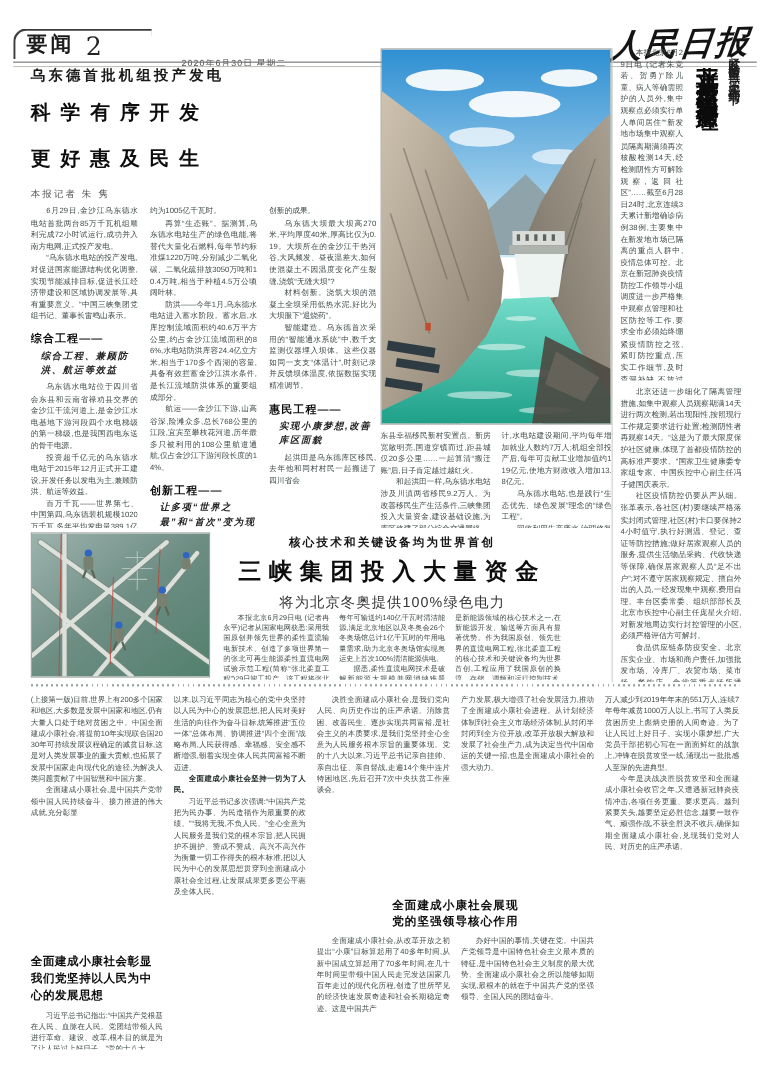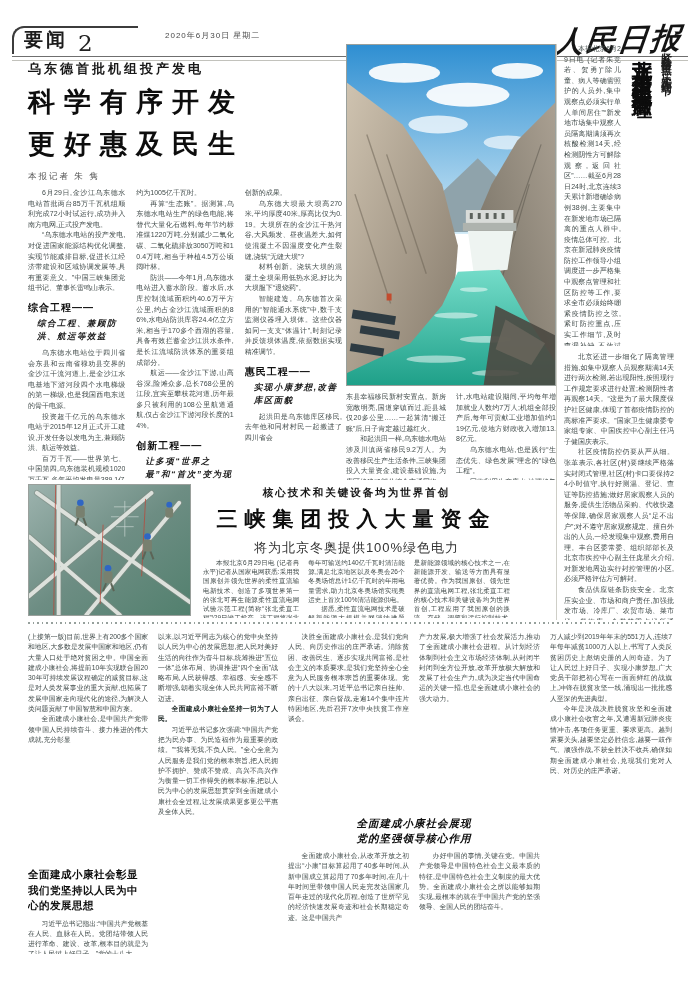--- a/index.html
+++ b/index.html
@@ -5,34 +5,34 @@
   html,body{margin:0;padding:0;background:#e8e7e2;}
   .page{position:relative;width:700px;height:982px;background:#ffffff;overflow:hidden;
         color:#414b4a;font-family:"Liberation Sans",sans-serif;margin:0 auto;
         box-shadow:0 0 6px rgba(0,0,0,.2);}
   
   .hdr-bracket{position:absolute;left:12px;top:26px;width:126px;height:28px;
         border-top:2px solid #3c3c3c;border-left:2px solid #3c3c3c;border-radius:12px 0 0 0;
         display:flex;align-items:flex-end;gap:10px;padding:2px 0 1px 10px;box-sizing:border-box;}
   .hdr-section{font-size:19px;font-weight:bold;color:#1c1c1c;letter-spacing:3px;}
   .hdr-pagenum{font-size:23px;font-family:"DejaVu Serif",serif;color:#222;line-height:20px;}
-  .hdr-date{position:absolute;left:165px;top:30px;font-size:8px;color:#4a4a4a;letter-spacing:1px;}
+  .hdr-date{position:absolute;left:165px;top:52px;font-size:8px;color:#4a4a4a;letter-spacing:1px;}
   .masthead{position:absolute;right:18px;top:20px;font-size:30px;font-weight:bold;
         font-family:"DejaVu Serif",serif;font-style:italic;color:#141414;letter-spacing:2px;
         transform:skewX(-8deg) rotate(-2deg);}
   .hdr-rule{position:absolute;left:12px;right:12px;top:56px;height:3px;
         border-top:1.4px solid #6f6f6f;border-bottom:1px solid #c2c2bc;}
   
   p.body{font-size:7px;line-height:10.6px;text-align:justify;text-indent:2em;margin:0;
         word-break:break-all;color:#414b4a;}
   .col{overflow:hidden;}
   
   .a1-head{position:absolute;left:28px;top:60px;width:314px;text-align:left;}
   .a1-kicker{font-size:13px;font-weight:bold;color:#191919;letter-spacing:3px;}
-  .a1-title{font-size:27px;font-weight:900;color:#0d0d0d;letter-spacing:9px;line-height:35px;margin-top:7px;}
+  .a1-title{font-size:18px;font-weight:900;color:#0d0d0d;letter-spacing:9px;line-height:35px;margin-top:7px;}
   .a1-byline{font-size:8.5px;color:#555;margin-top:9px;letter-spacing:2px;}
   .a1-cols{position:absolute;left:28px;top:188px;width:314px;height:292px;display:flex;gap:11px;}
   .a1-cols .col{flex:1;}
   .subhead{margin:7px 0 5px;}
   .subhead .h{font-size:10px;font-weight:900;color:#101010;letter-spacing:1px;}
   .subhead .s{font-size:8.5px;font-weight:bold;font-style:italic;color:#222;line-height:13px;
         padding-left:9px;letter-spacing:1.5px;margin-top:2px;word-break:break-all;}
   
   .photo1{position:absolute;left:346px;top:44px;width:210px;height:342px;
         border:1px solid #9aa09c;box-sizing:border-box;}
@@ -65,21 +65,21 @@
         background:repeating-linear-gradient(90deg,#96a09c 0 1.6px,transparent 1.6px 4.6px);}
   .bsec{position:absolute;left:28px;top:632px;width:644px;height:322px;display:flex;gap:10px;}
   .b-col{width:120px;overflow:hidden;}
   .b-mid{width:252px;display:flex;flex-direction:column;}
   .b-mid-row{display:flex;gap:10px;overflow:hidden;}
   .b-mid-row .col{flex:1;}
   .bsec p.body{font-size:6.8px;line-height:10.3px;}
   .b-h1{font-size:10.5px;font-weight:900;color:#0e0e0e;line-height:15.5px;margin:7px 0 5px;
         letter-spacing:.5px;word-break:break-all;}
   .b-h2{text-align:center;font-size:10.5px;font-weight:900;color:#0e0e0e;line-height:15px;
-        letter-spacing:1px;font-style:italic;}
+        letter-spacing:1px;}
   .b-h2-wrap{margin:6px 0 5px;}
   p.lead{font-weight:bold;color:#15201e;}
   .clip{overflow:hidden;}
 </style>
 </head>
 <body>
 
 <div class="page">
 
   <div class="hdr-bracket">

